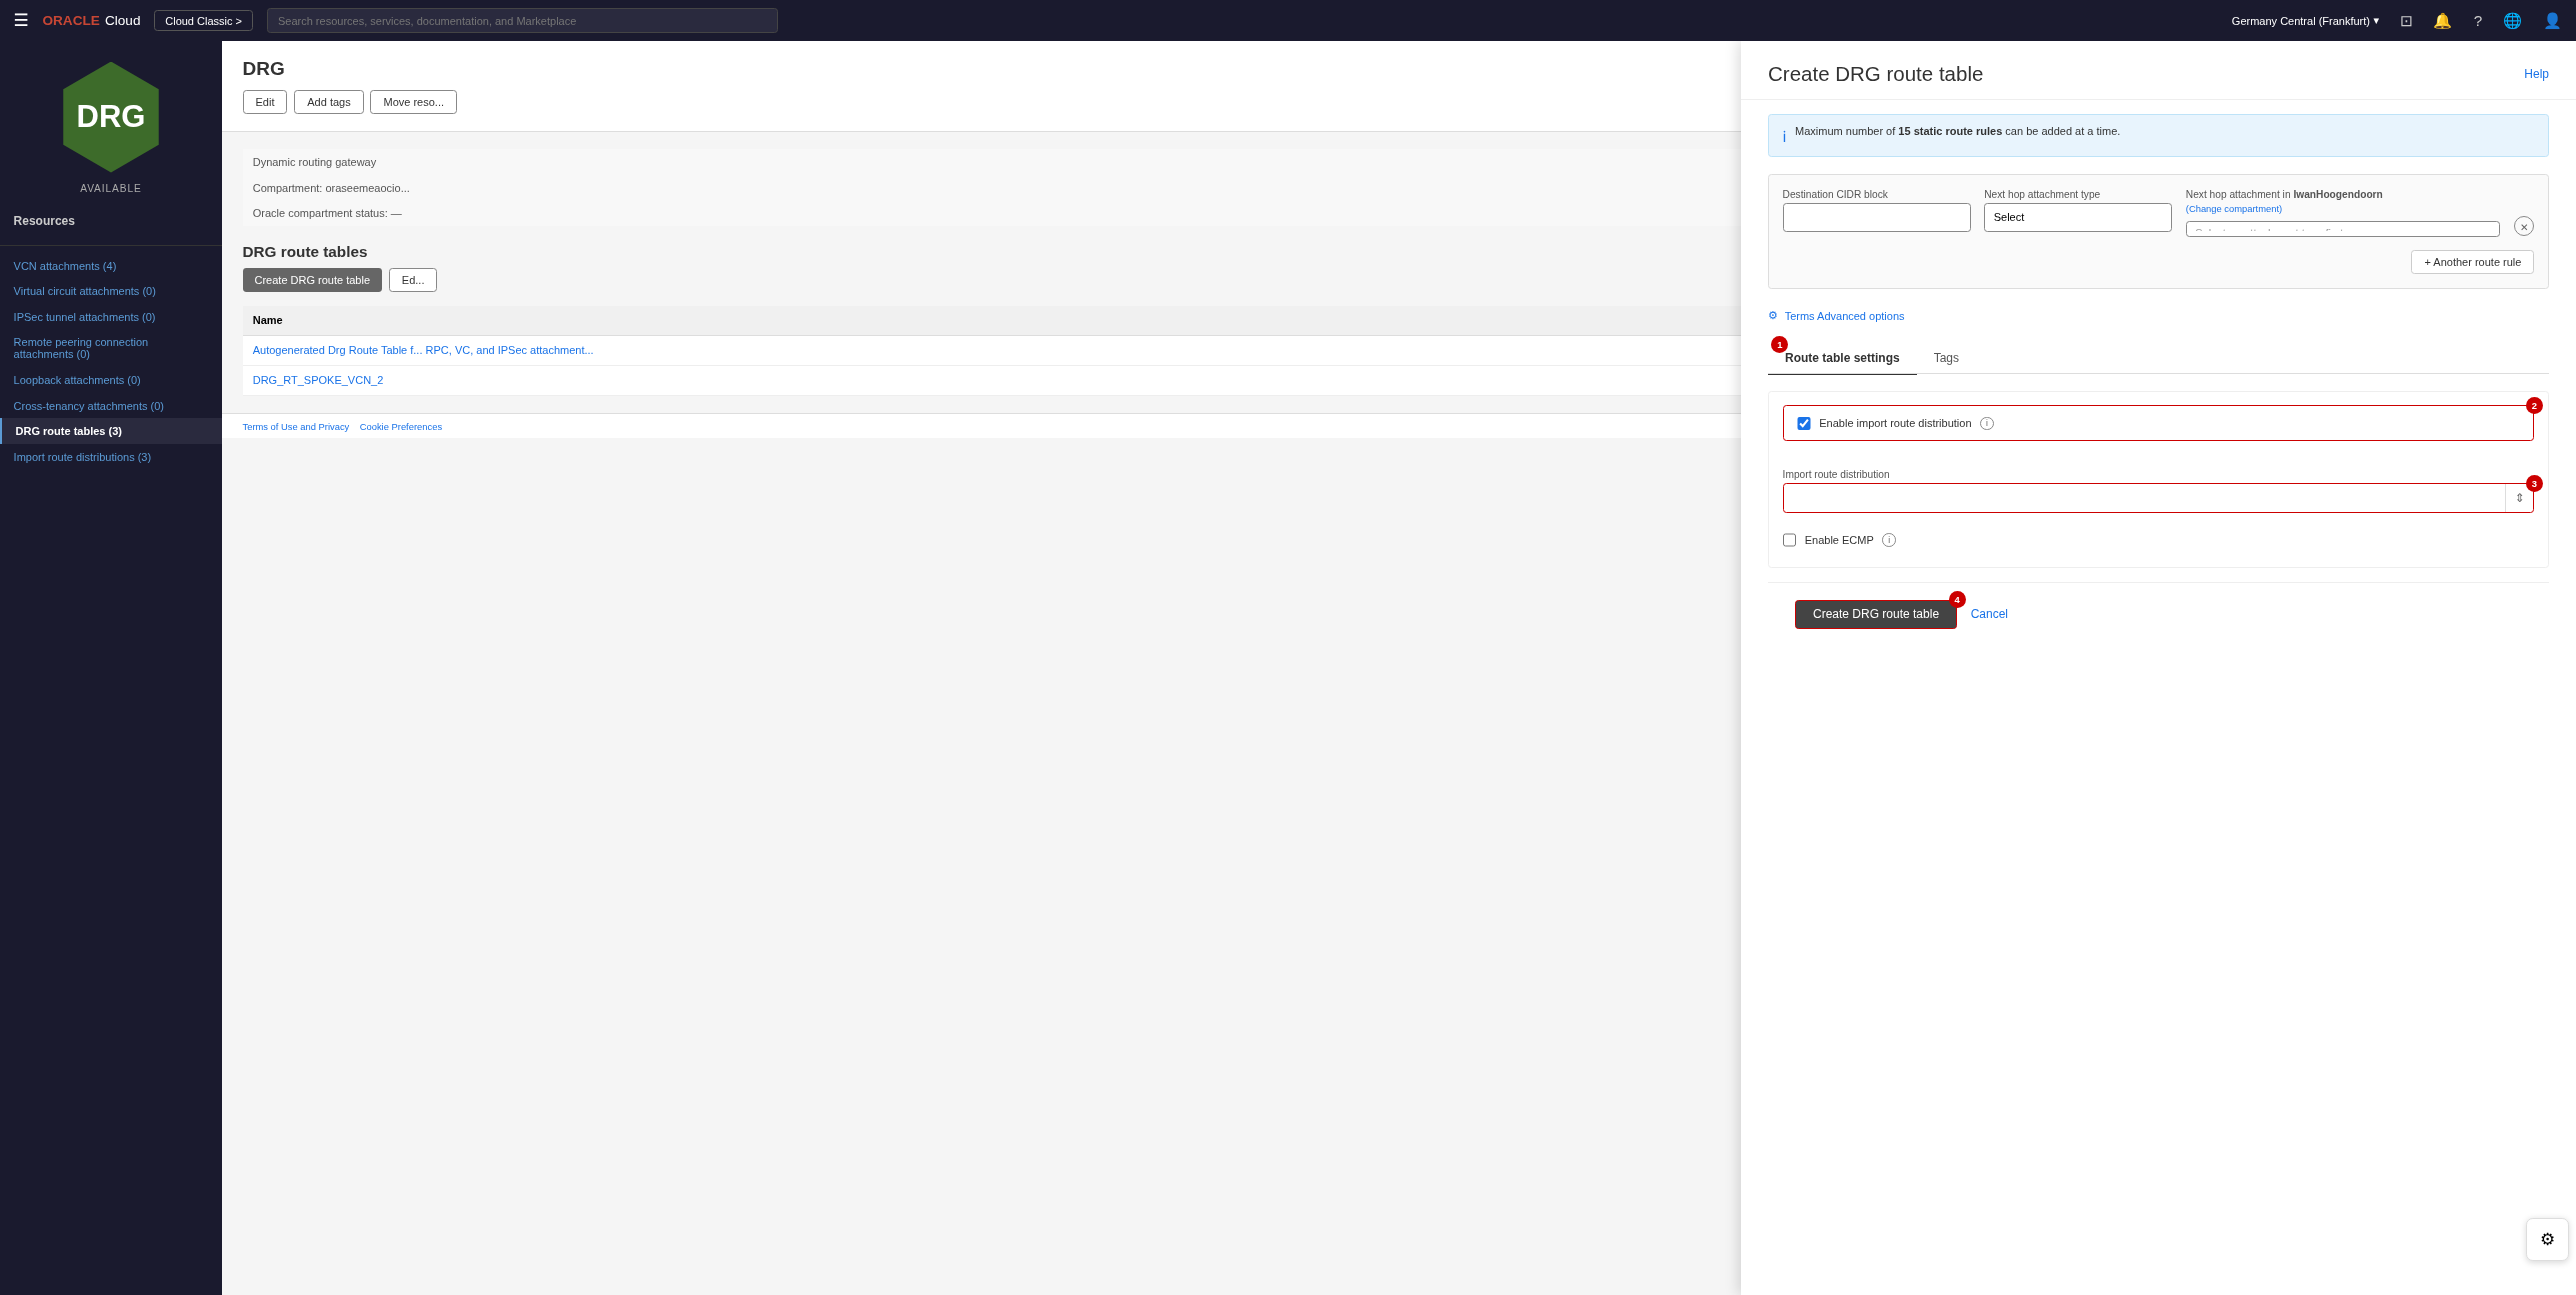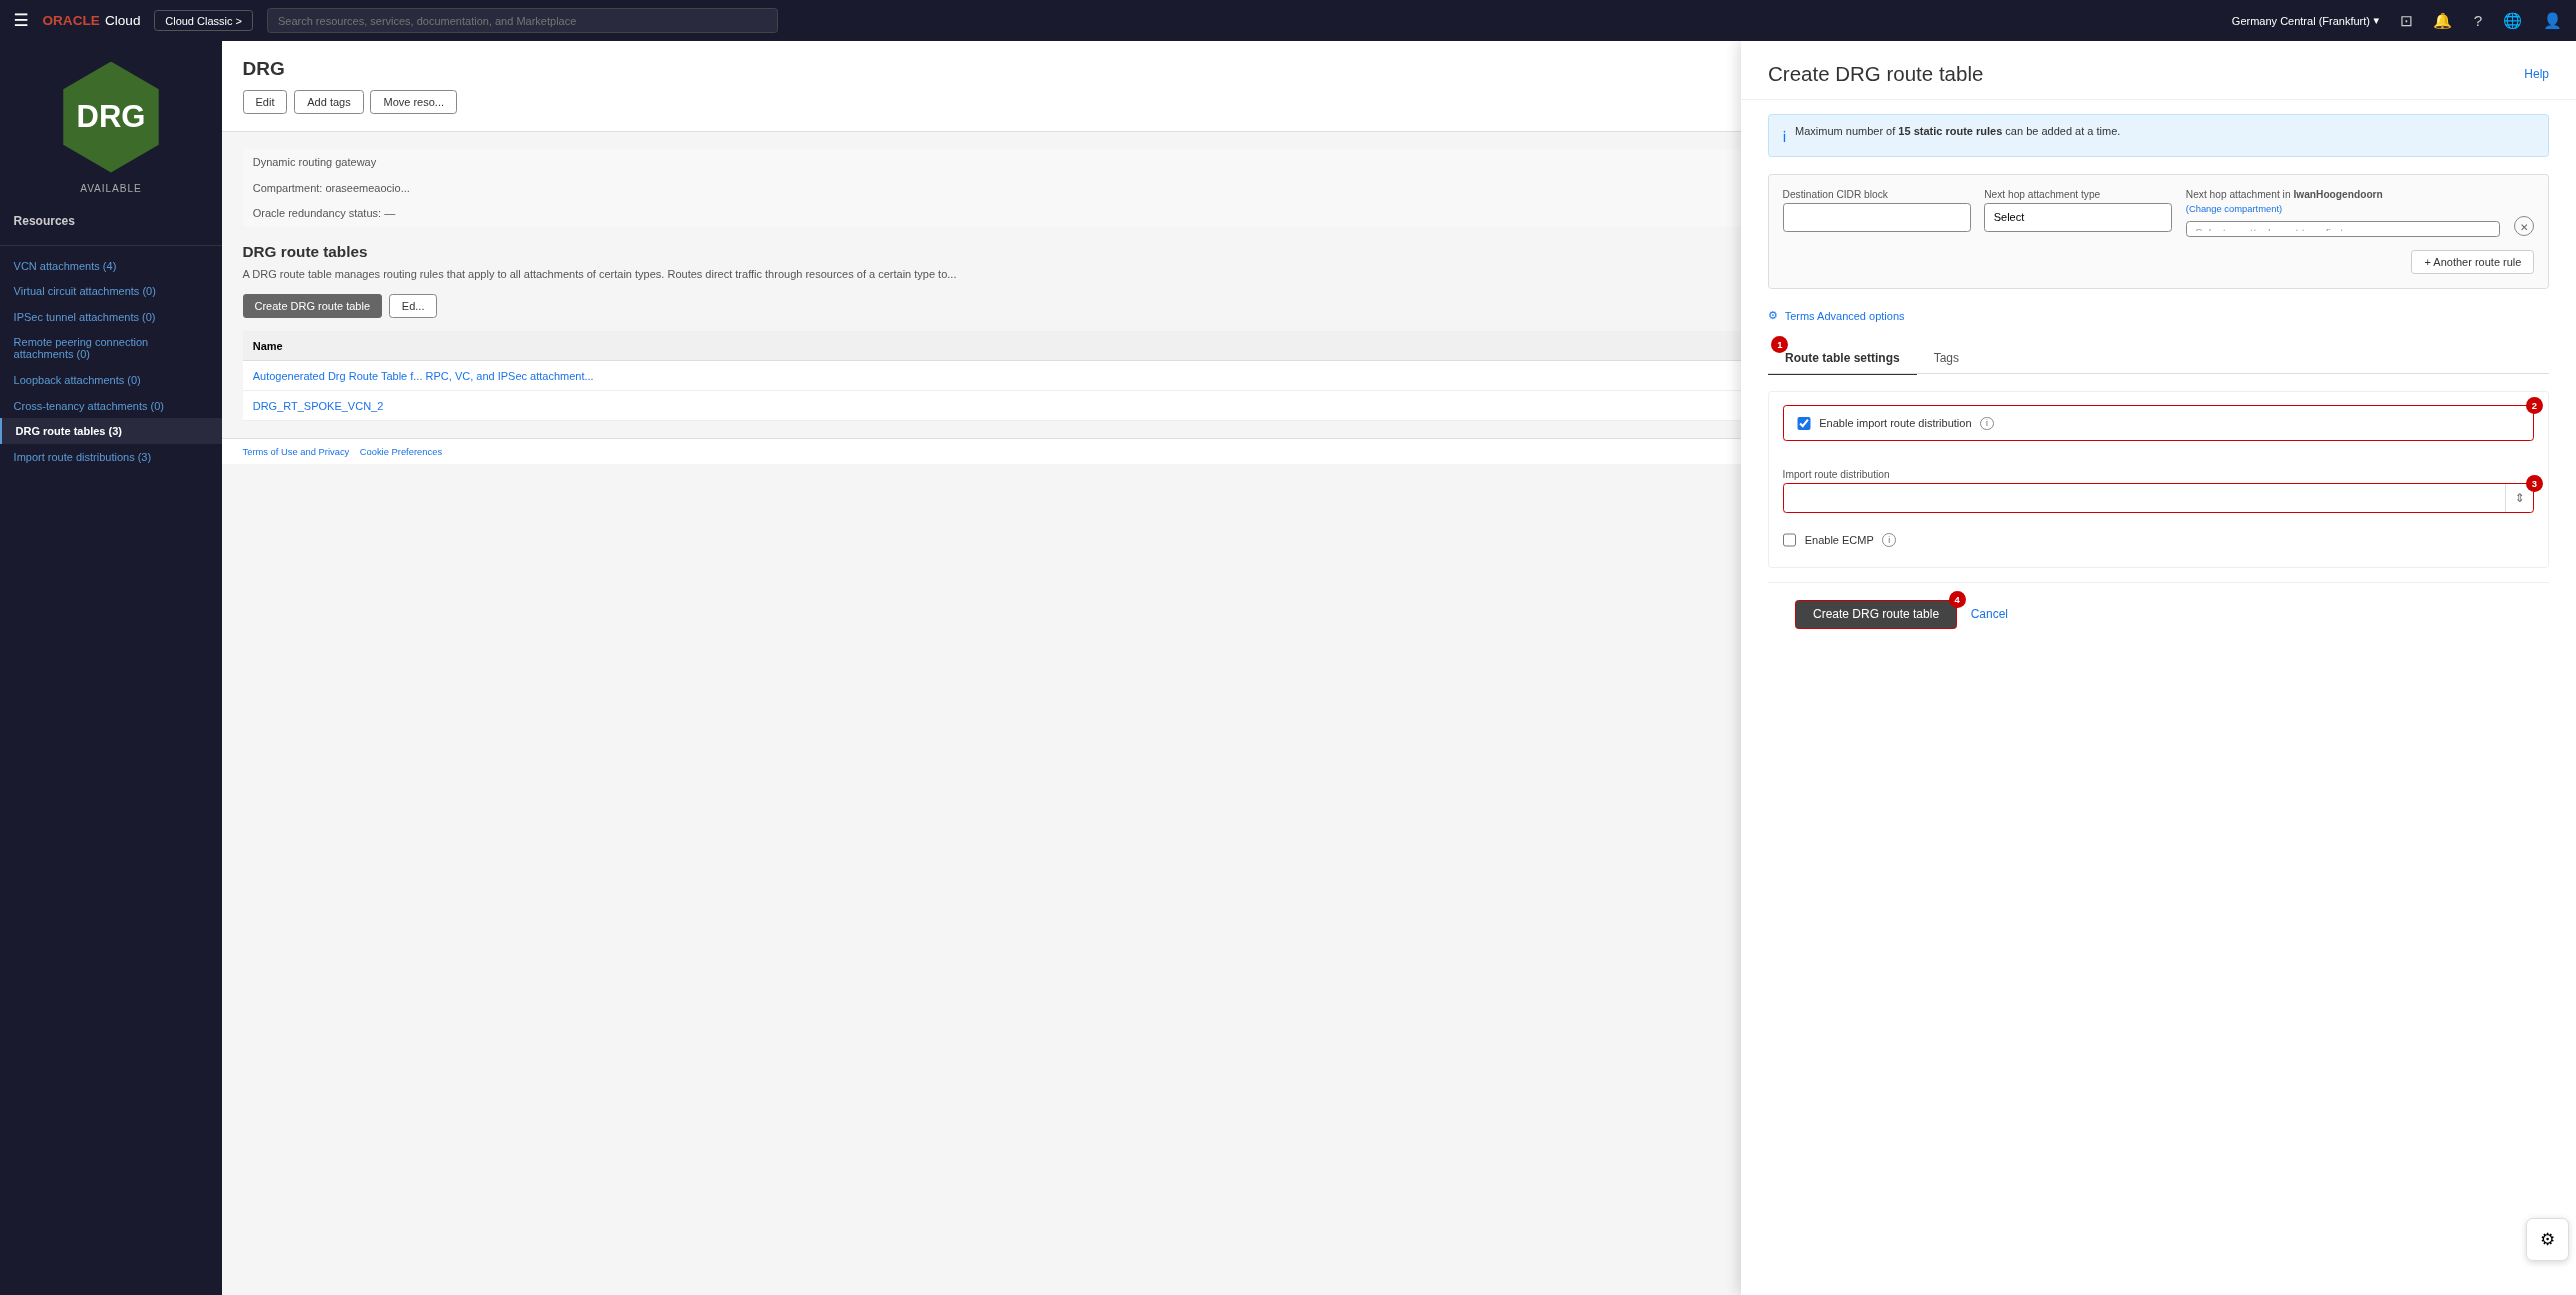--- a/index.html
+++ b/index.html
@@ -257,27 +257,26 @@
       </div>
     </div>
 
     <div class="page-section">
       <div class="oracle-info-row">Dynamic routing gateway</div>
       <div class="oracle-info-row">
         <span>Compartment:</span>
         <span>oraseemeaocio...</span>
       </div>
       <div class="oracle-info-row">
-        <span>Oracle redundancy status:</span>
+        <span>Oracle compartment status:</span>
         <span>—</span>
       </div>
 
       <div style="margin-top: 17px;">
         <h2 class="section-title">DRG route tables</h2>
-        <p class="section-desc">A DRG route table manages routing rules that apply to all attachments of certain types. Routes direct traffic through resources of a certain type to...</p>
         <div class="table-actions">
           <button class="btn-primary">Create DRG route table</button>
           <button class="btn-secondary">Ed...</button>
         </div>
         <table class="data-table">
           <thead>
             <tr>
               <th>Name</th>
             </tr>
           </thead>

